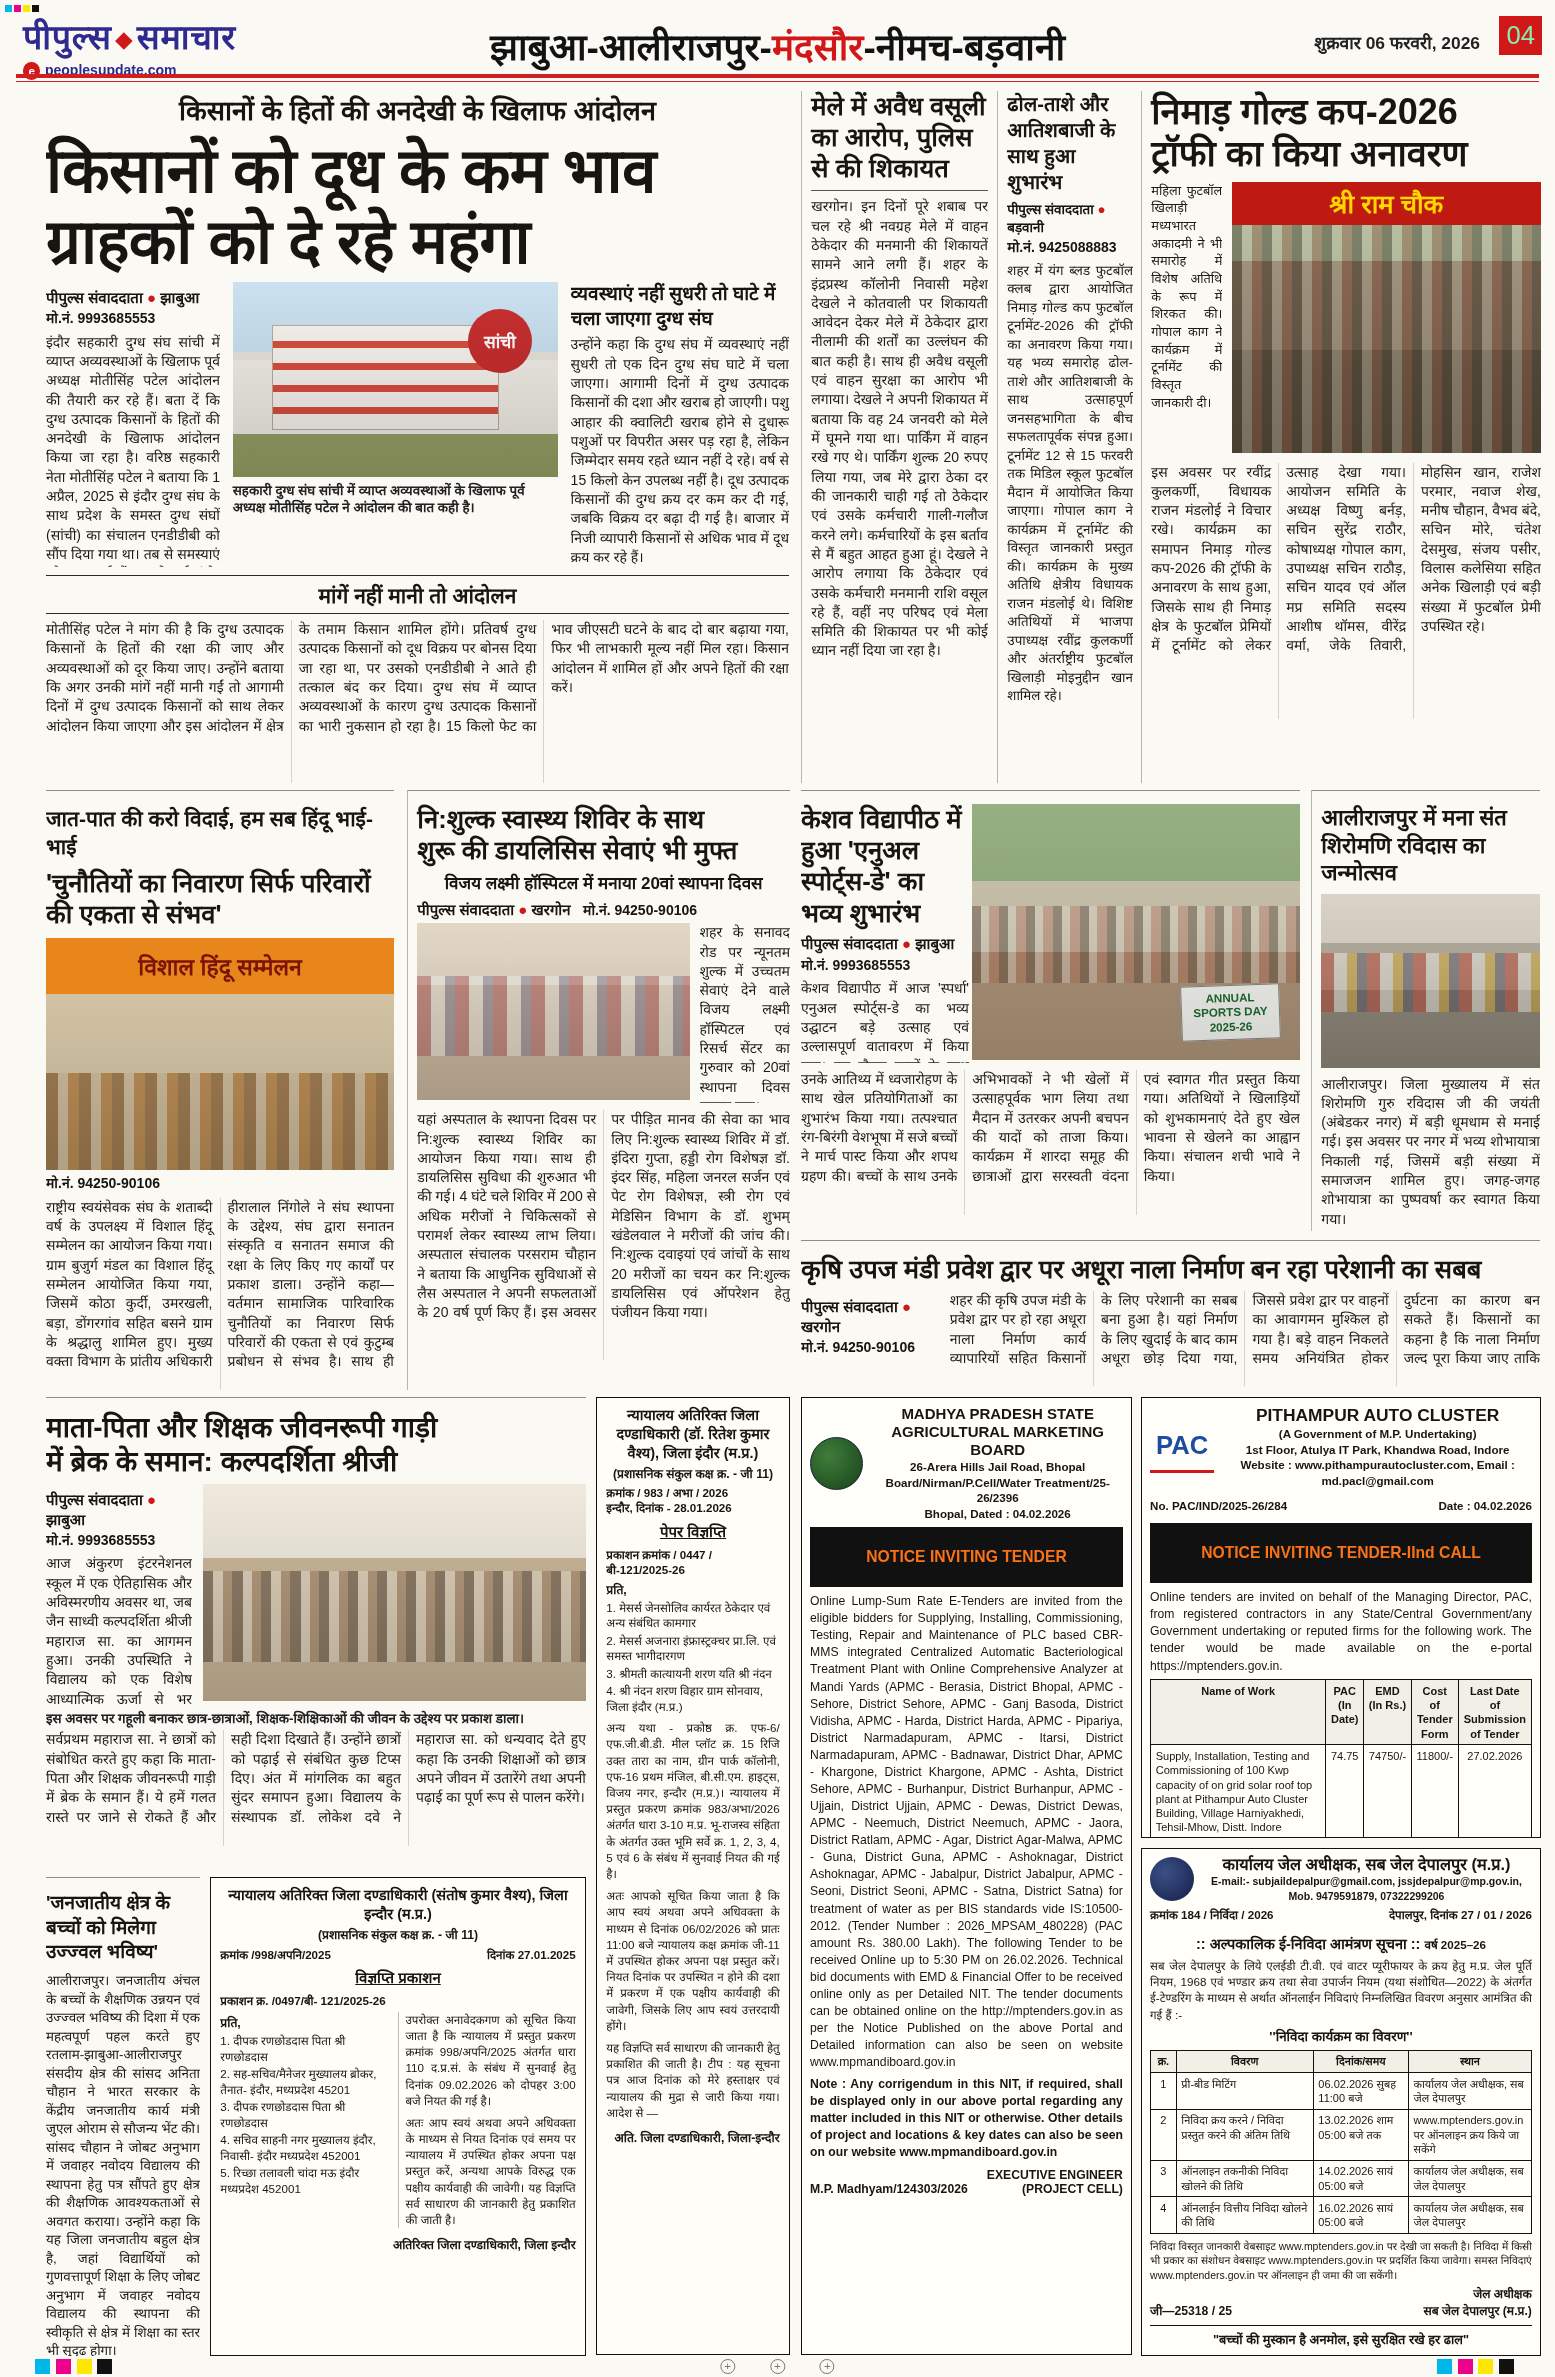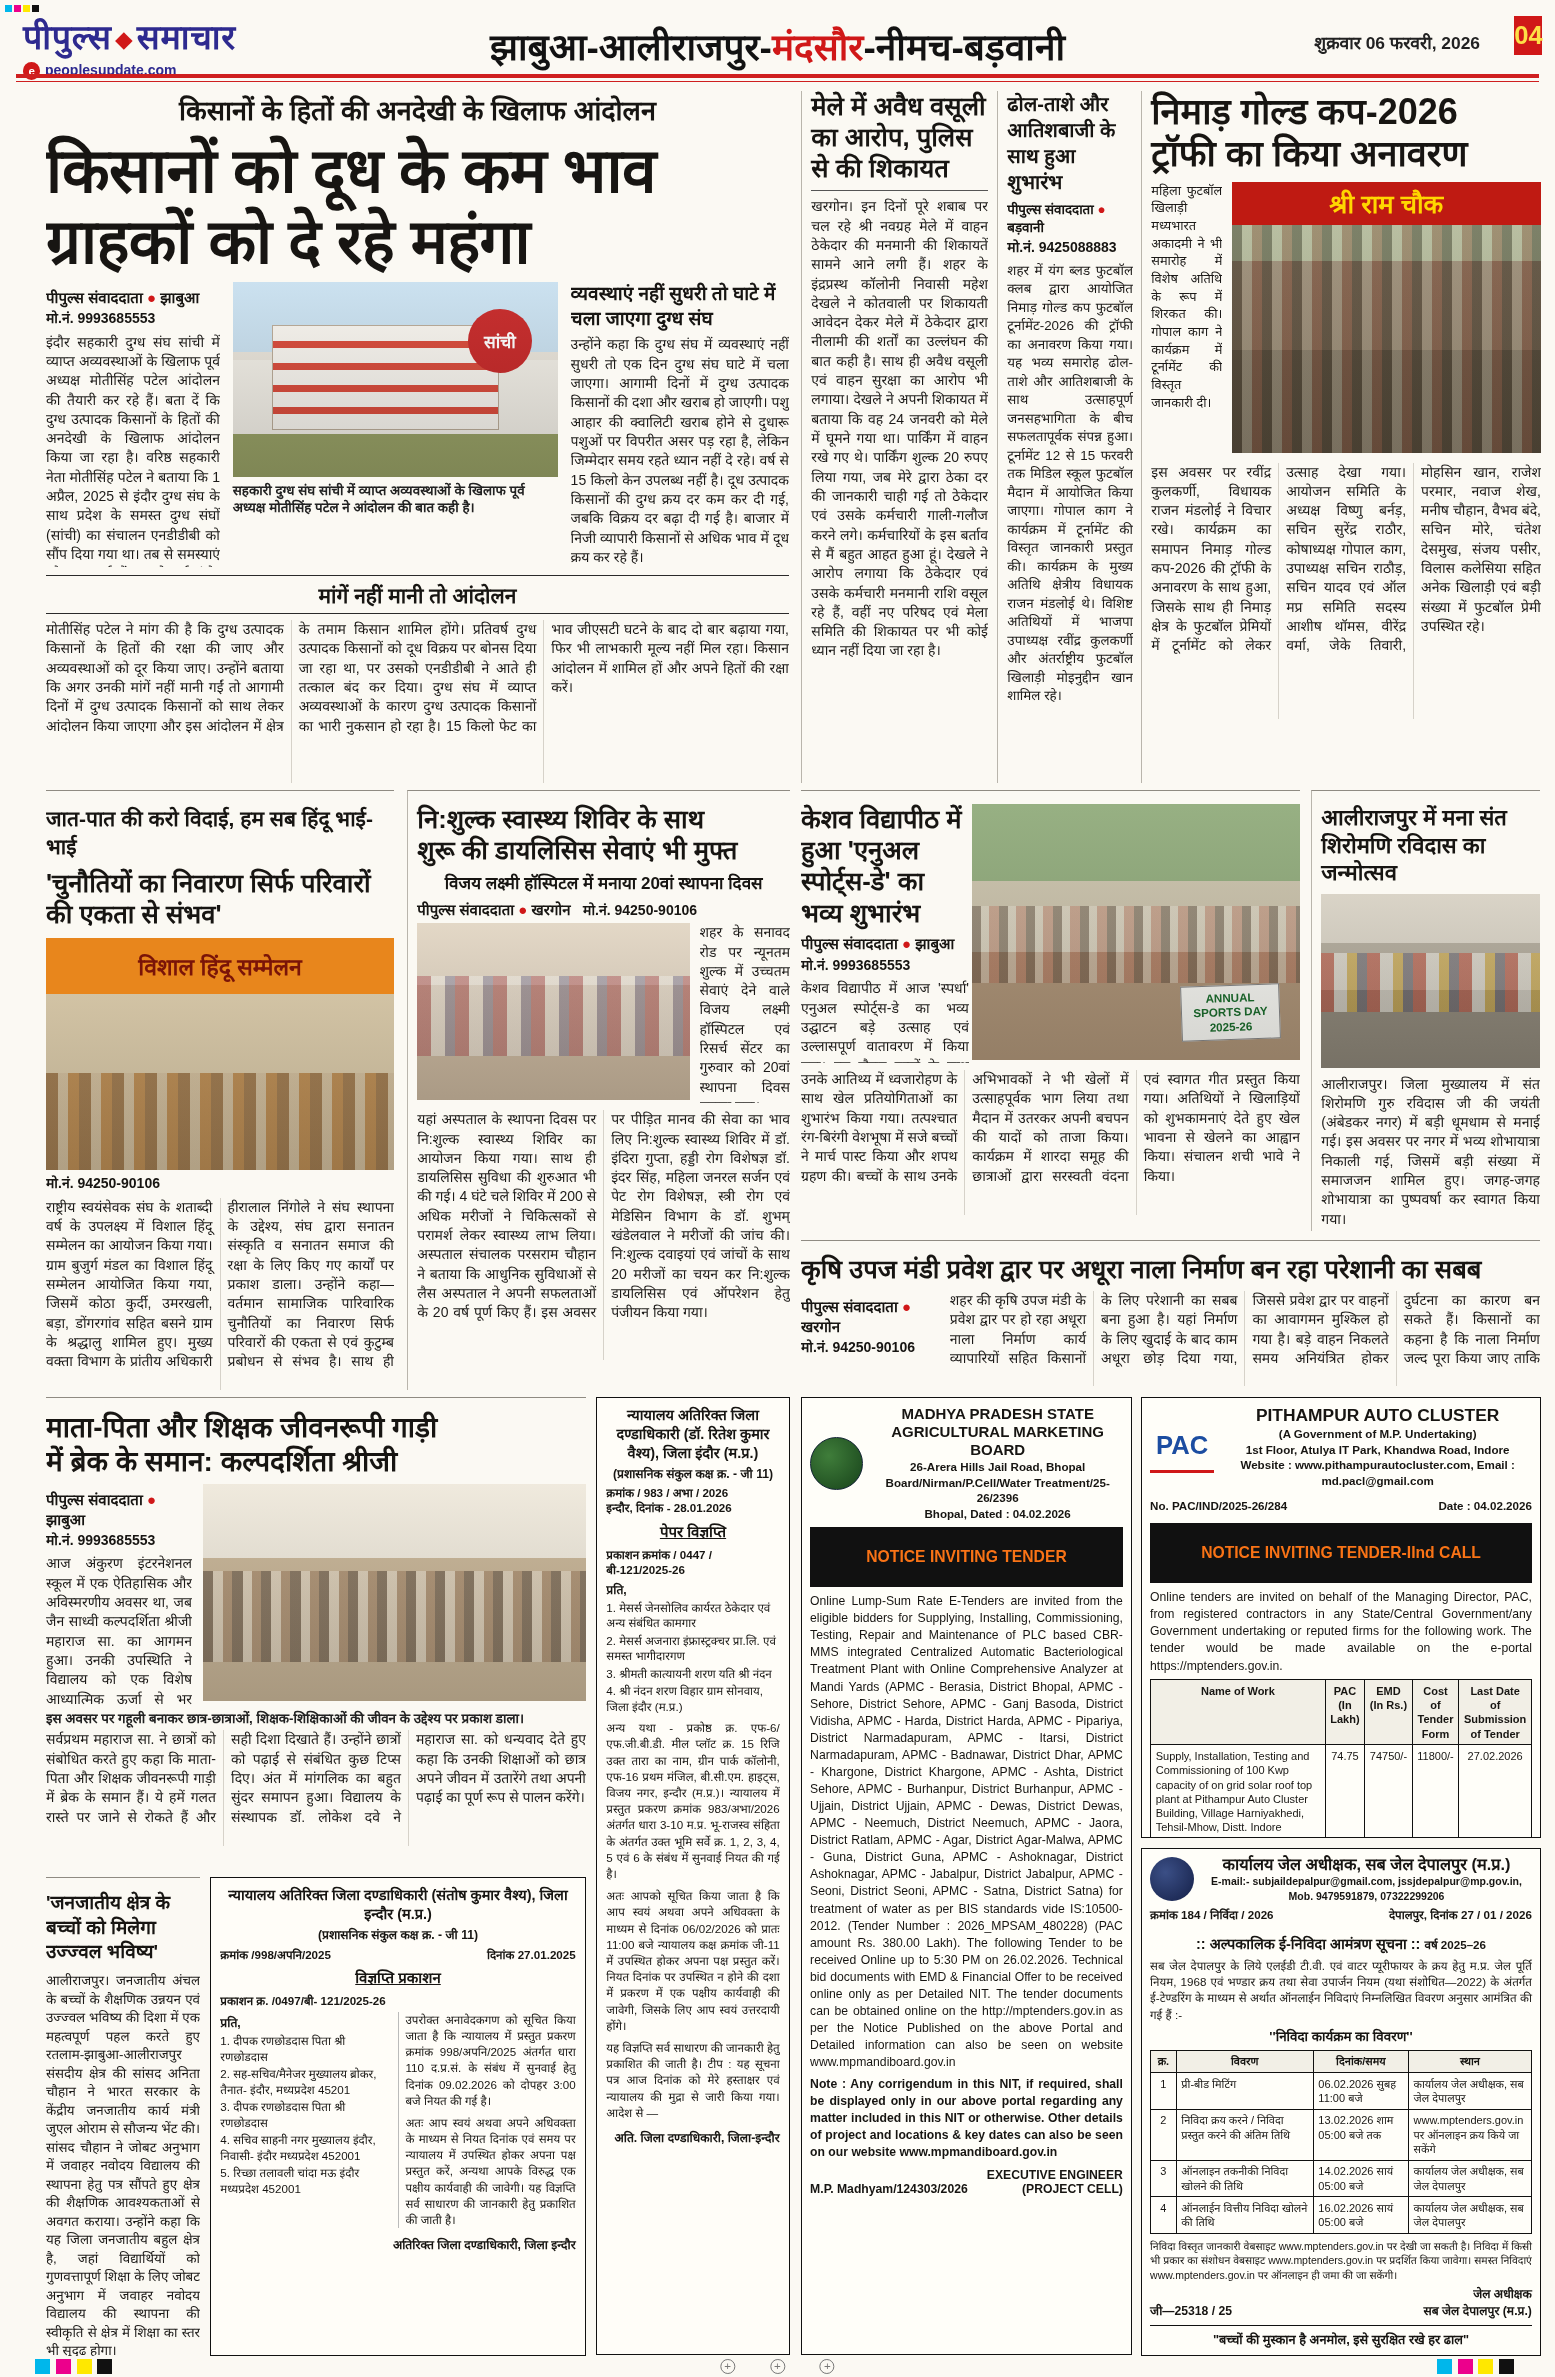--- a/index.html
+++ b/index.html
@@ -11,21 +11,21 @@
   .ovh{overflow:hidden}
 
   
   .mh-logo{font-size:34px;font-weight:900;color:#2e2a8f;letter-spacing:0.6px;white-space:nowrap}
   .mh-diamond{color:#d01818;font-size:23px;margin:0 3.5px;vertical-align:middle}
   .mh-site{font-size:14px;color:#2e2a8f;font-weight:700;margin-top:3.5px}
   .mh-e{display:inline-block;width:17.4px;height:17.4px;line-height:17.4px;text-align:center;background:#d01818;color:#fff;border-radius:50%;font-size:11.6px;margin-right:4.6px;font-weight:900}
   .mh-title{font-size:37px;font-weight:900;white-space:nowrap;color:#121212}
   .mh-title .red{color:#d01818}
   .mh-date{font-size:17.4px;font-weight:800;color:#222;white-space:nowrap}
-  .mh-page{width:28px;height:39px;background:#d01818;color:#fde047;font-size:25.6px;font-weight:700;text-align:center;line-height:39px}
+  .mh-page{width:43px;height:39px;background:#d01818;color:#86efac;font-size:25.6px;font-weight:400;text-align:center;line-height:39px}
   .mh-rule{height:8.1px;border-top:4.6px solid #cf1f1f;border-bottom:1.7px solid #cf1f1f}
   .corner-marks span{display:inline-block;width:7px;height:7px;margin-right:2.3px}
 
   
   .kicker{font-size:27px;font-weight:900;text-align:center;margin-bottom:8.1px}
   .h-xl{font-size:62px;line-height:1.14;font-weight:900;letter-spacing:-0.6px}
   .h-lg{font-size:36px;line-height:1.18;font-weight:900}
   .h-md{font-size:25.6px;line-height:1.22;font-weight:900}
   .h-sm{font-size:22px;line-height:1.25;font-weight:900}
   .h-xs{font-size:20px;line-height:1.3;font-weight:900}
@@ -367,21 +367,21 @@
     <div class="n-row">
         <span>No. PAC/IND/2025-26/284</span>
         <span>Date : 04.02.2026</span>
       </div>
     <div class="nbar">NOTICE INVITING TENDER-IInd CALL</div>
     <p class="n-body">Online tenders are invited on behalf of the Managing Director, PAC, from registered contractors in any State/Central Government/any Government undertaking or reputed firms for the following work. The tender would be made available on the e-portal https://mptenders.gov.in.</p>
     <table class="ntable">
       <thead>
         <tr>
           <th style="width:46%">Name of Work</th>
-          <th>PAC (In Lakh)</th>
+          <th>PAC (In Date)</th>
           <th>EMD (In Rs.)</th>
           <th>Cost of Tender Form</th>
           <th>Last Date of Submission of Tender</th>
         </tr>
       </thead>
       <tbody>
         <tr>
           <td>Supply, Installation, Testing and Commissioning of 100 Kwp capacity of on grid solar roof top plant at Pithampur Auto Cluster Building, Village Harniyakhedi, Tehsil-Mhow, Distt. Indore</td>
           <td class="num">74.75</td>
           <td class="num">74750/-</td>

